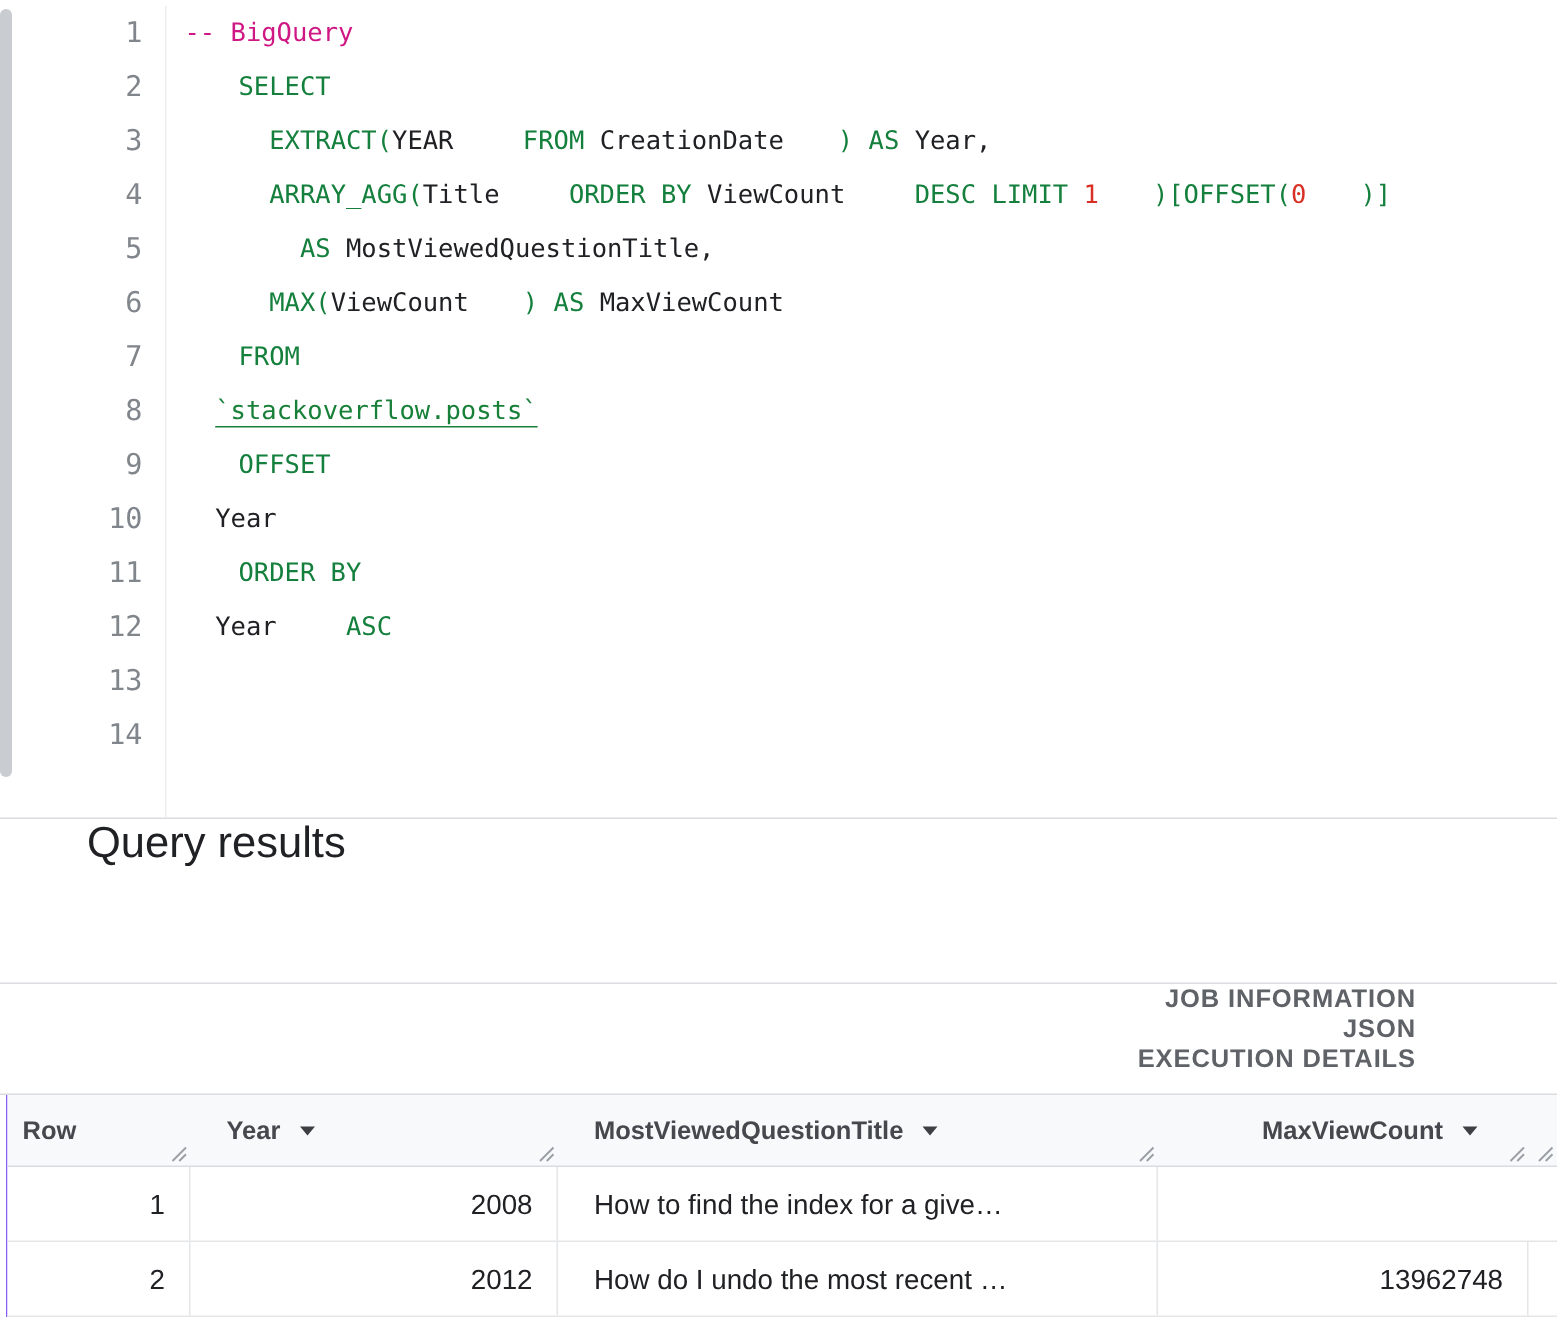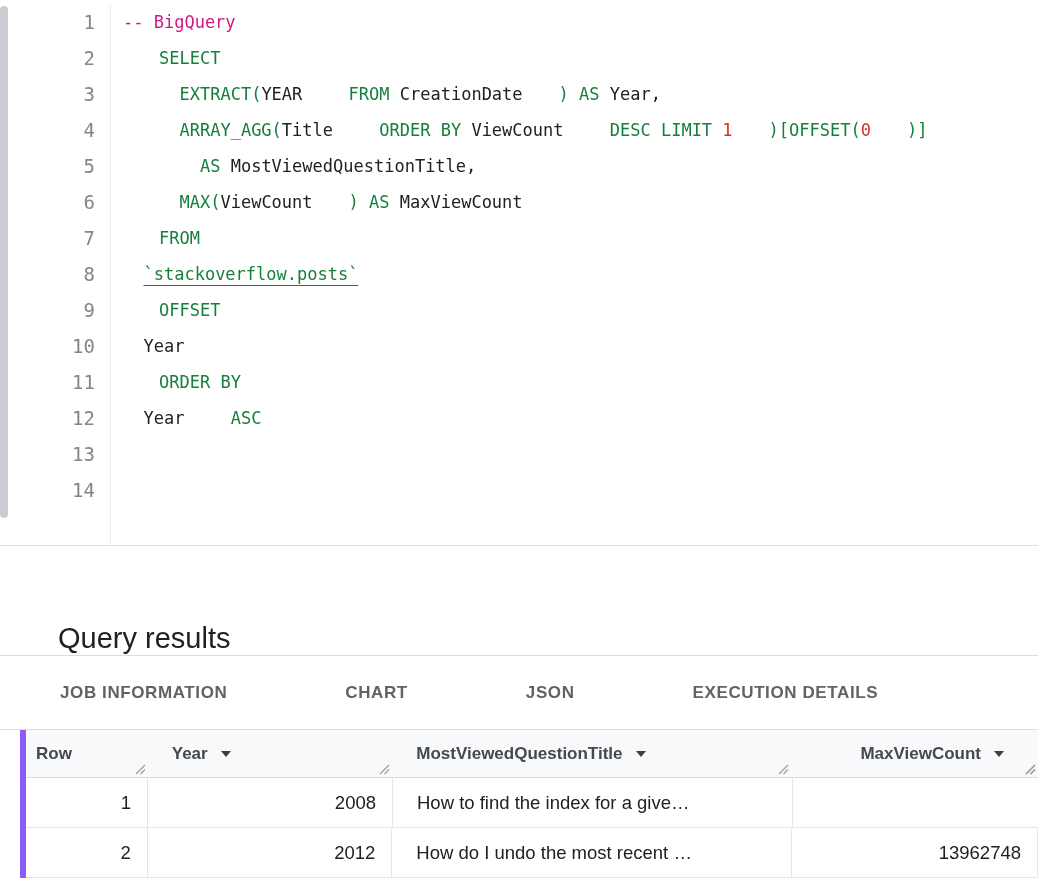--- a/index.html
+++ b/index.html
@@ -19,35 +19,35 @@
     font-size:17px; white-space:pre; color:#202124; }
   .tok-plain   { color:#202124; }
   .tok-kw      { color:#15803d;margin-left:36px; }
   .tok-comment { color:#d01884; }
   .tok-num     { color:#d93025; }
   .tok-table   { color:#188038; text-decoration:underline;
     text-decoration-color:#188038; text-underline-offset:5px; }
 
   
   .results-header { height:110px; border-bottom:1px solid #dadce0;
-    display:flex; align-items:flex-end; padding-left:58px; }
+    display:flex; align-items:flex-start; padding-left:58px; }
   .results-header h1 { font-size:29px; font-weight:400; color:#202124; }
 
   
   .tabs { height:74px; border-bottom:1px solid #dadce0; display:flex;
-    align-items:center; padding-left:36px; white-space:nowrap; }
+    align-items:flex-end; padding-left:36px; white-space:nowrap;flex-direction:column; }
   .tab { display:flex; align-items:center; padding:0 24px; margin-right:70px;
     font-size:17px; font-weight:700; letter-spacing:0.6px; color:#5f6368;
     position:relative; cursor:pointer; flex:0 0 auto; }
   .tab.active { color:#1a73e8; }
   .tab.active::after { content:""; position:absolute; left:0; right:0; bottom:0;
     height:3px; background:#1a73e8; border-radius:3px 3px 0 0; }
 
   
-  .table { margin-left:20px; border-left:6px solid #8b5cf6; }
+  .table { margin-left:4px; border-left:1px solid #8b5cf6; }
   .thead { display:flex; height:48px; background:#f8f9fa;
     border-bottom:1px solid #dadce0; }
   .th { position:relative; display:flex; align-items:center;
     font-size:17px; font-weight:700; color:#45484c; }
   .c0 { width:122px; } .c1 { width:245px; } .c2 { width:400px; }
   .c3 { width:247px; } .c4 { flex:1; }
   .th.c0 { padding-left:10px; }
   .th.c1 { padding-left:24px; }
   .th.c2 { padding-left:24px;align-items:center; }
   .th.c3 { justify-content:flex-end; padding-right:34px; }
@@ -99,21 +99,20 @@
       <div class="cl"><span class="tok-plain">  Year </span><span class="tok-kw">ASC</span></div>
     </div>
 </div>
 
 <div class="results-header">
   <h1>Query results</h1>
 </div>
 
 <div class="tabs">
     <div class="tab">JOB INFORMATION</div>
-    <div class="tab">CHART</div>
     <div class="tab">JSON</div>
     <div class="tab">EXECUTION DETAILS</div>
   </div>
 
 <div class="table">
   <div class="thead">
       <div class="th c0">
         <span>Row</span>
         <span class="grip"><svg width="11" height="11" viewBox="0 0 11 11">
             <path d="M1 10 L10 1 M5.5 10 L10 5.5" stroke="#9aa0a6" stroke-width="1.3" fill="none"></path>

